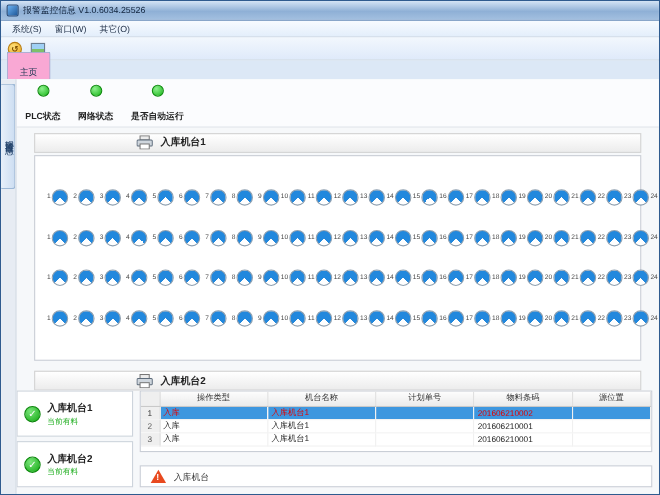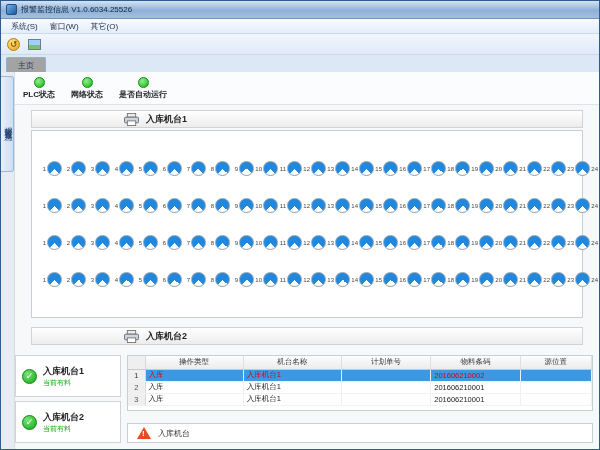--- a/index.html
+++ b/index.html
@@ -27,37 +27,37 @@
               border: 1px solid transparent; border-radius: 2px; }
   .undo-glyph { width: 13px; height: 13px; border-radius: 50%; border: 1px solid #b87d10;
                 background: radial-gradient(circle at 35% 30%, #ffe27a, #e8a01a);
                 color: #7a4c00; font-size: 8px; line-height: 11px; text-align: center; font-weight: bold; }
   .img-glyph { width: 13px; height: 11px; border: 1px solid #6b7d90;
                background: linear-gradient(#9fd0f5 55%, #7ec06a 55%); }
 
   
   .tabstrip { height: 17px; flex: 0 0 auto; background: #dce8f6; display: flex; align-items: flex-end;
               padding-left: 5px; }
-  .tab { font-size: 8px; background: #a3a3a3; border: 1px solid #96add1; border-bottom: none;
-         border-radius: 2px 2px 0 0; padding: 2px 11px 1px; color: #223a55; position: relative; top: 0; }
+  .tab { font-size: 8px; background: #f9a8d4; border: 1px solid #96add1; border-bottom: none;
+         border-radius: 2px 2px 0 0; padding: 12px 11px 1px; color: #223a55; position: relative; top: 0; }
 
   
   .page { flex: 1 1 auto; background: #f6f8fa; position: relative; padding-left: 14px;
           display: flex; flex-direction: column; overflow: hidden; }
   .page::before { content: ""; position: absolute; left: 0; top: 0; bottom: 0; width: 13px;
                   background: #e7ecf3; border-right: 1px solid #d5dce5; }
   .side-tab { position: absolute; left: 0; top: 4px; width: 13px; height: 96px;
               background: linear-gradient(90deg, #e8f0fa, #cddef2); border: 1px solid #9db8d6; border-left: none;
               border-radius: 0 3px 3px 0; writing-mode: vertical-rl; font-size: 8px; color: #23436b;
               display: flex; align-items: center; justify-content: center; letter-spacing: 1px; z-index: 2; }
 
   
   .statusbar { display: flex; gap: 16px; padding: 5px 8px 4px; background: #fbfcfe;
                border-bottom: 1px solid #e0e4ea; }
-  .status-item { display: flex; flex-direction: column; align-items: center; gap: 1px; }
+  .status-item { display: flex; flex-direction: column; align-items: center; gap: 12px; }
   .status-dot { width: 11px; height: 11px; border-radius: 50%; border: 1px solid #0e8a0e;
                 background: radial-gradient(circle at 35% 30%, #8df08d, #17b517); }
   .status-label { font-size: 8px; font-weight: bold; color: #222; }
 
   
   .group-header { margin: 5px 16px 0; height: 18px; background: linear-gradient(#ffffff, #ececec);
                   border: 1px solid #d2d2d2; display: flex; align-items: center; padding-left: 92px; gap: 7px; }
   .group-header.m2 { margin-top: 9px; }
   .printer-btn { display: flex; align-items: center; }
   .group-title { font-size: 9px; font-weight: bold; color: #222; }

